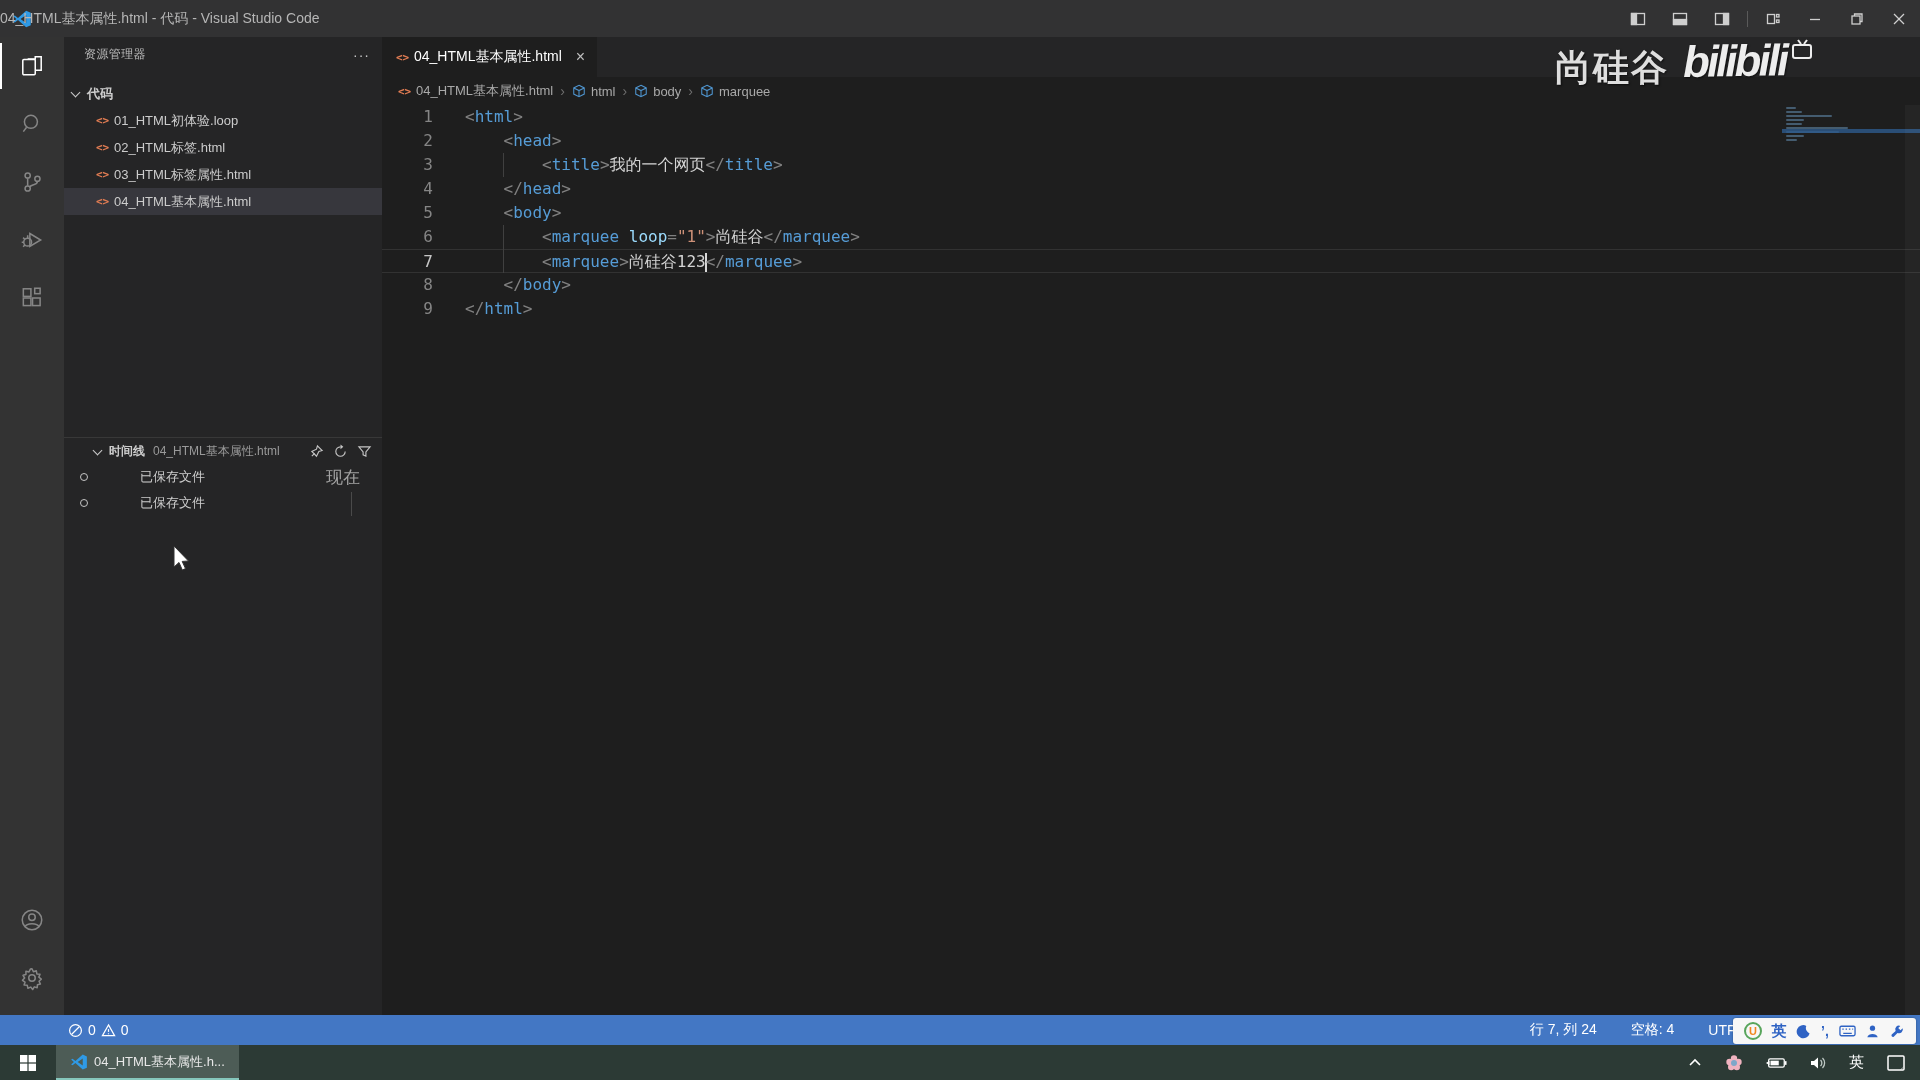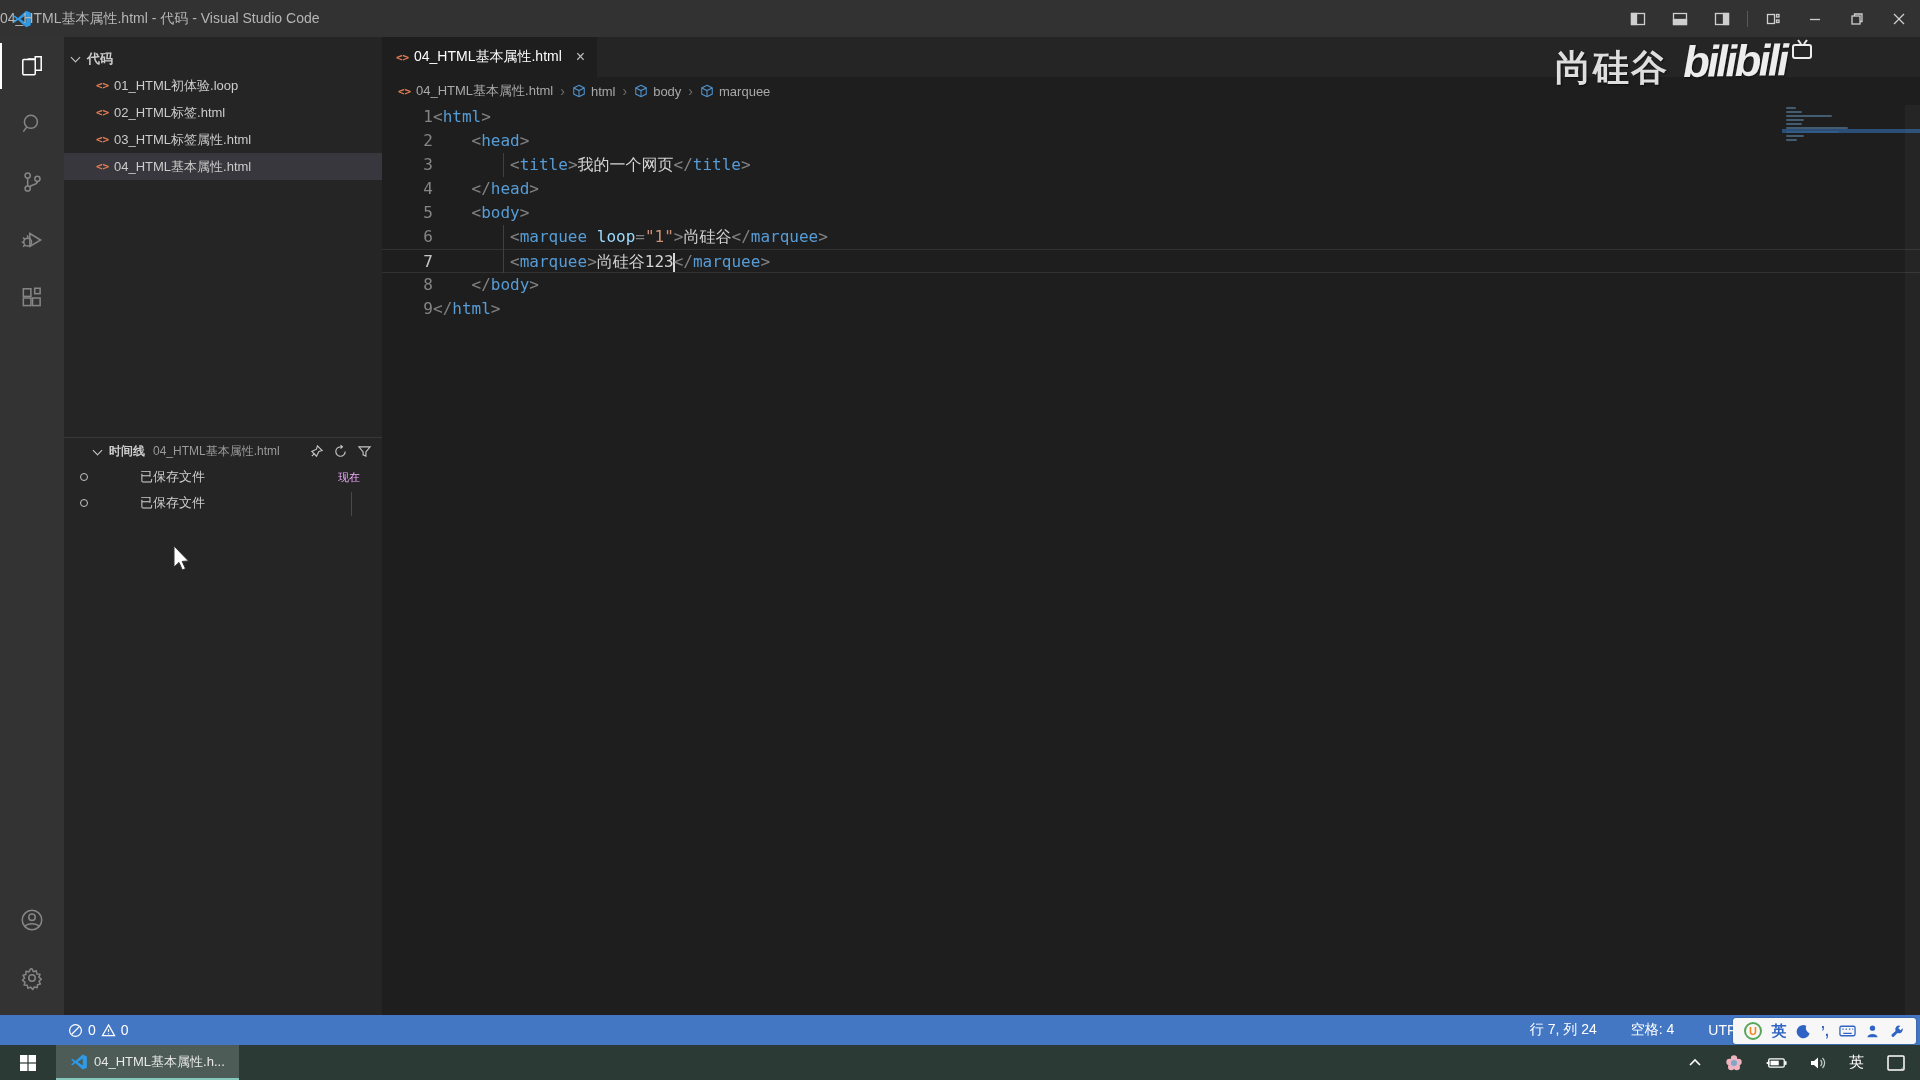--- a/index.html
+++ b/index.html
@@ -44,41 +44,41 @@
 
   
   #timeline { position:absolute; left:0; top:400px; width:318px; border-top:1px solid #383838; }
   #tl-header { height:26px; display:flex; align-items:center; padding:0 10px 0 6px;margin-left:24px; }
   #tl-title { font-size:12px; font-weight:bold; margin-right:8px; }
   #tl-file { font-size:12px; color:#9a9a9a; flex:1; white-space:nowrap; overflow:hidden; }
   #tl-header svg { stroke:#c5c5c5; fill:none; stroke-width:1.2; margin-left:9px; flex:0 0 auto; }
   .tl-row { height:26px; display:flex; align-items:center; padding:0 22px 0 16px; font-size:13px; position:relative;gap:40px; }
   .tl-dot { width:8px; height:8px; border:1.4px solid #c5c5c5; border-radius:50%; margin-right:12px; flex:0 0 auto; }
   .tl-label { flex:1; }
-  .tl-time { color:#f0abfc; font-size:11px;margin-left:24px; }
+  .tl-time { color:#a3a3a3; font-size:17px;margin-left:24px; }
   .tl-track { position:absolute; right:30px; top:2px; bottom:0; width:1px; background:#4a4a4a; }
 
   
   #tabbar { position:absolute; left:382px; top:37px; right:0; height:40px; background:#252526; display:flex; }
   #tab-active { background:#1e1e1e; display:flex; align-items:center; padding:0 12px 0 14px;
     color:#ffffff; font-size:14px; }
   #tab-close { margin-left:14px; color:#c0c0c0; font-size:16px; }
   #breadcrumb { position:absolute; left:382px; top:77px; right:0; height:28px; background:#1e1e1e;
     display:flex; align-items:center; padding-left:16px; font-size:13px; color:#a9a9a9; }
   .bc-item { display:flex; align-items:center; }
   .bc-sep { margin:0 7px; color:#6e6e6e; font-size:14px; }
   .cube-ico { margin-right:5px; }
 
   #codearea { position:absolute; left:382px; top:105px; right:0; bottom:65px; background:#1e1e1e;
     font-family:"DejaVu Sans Mono","Liberation Mono",monospace; font-size:16px; }
   .code-row { height:24px; display:flex; white-space:pre; position:relative; }
   .code-row.current { border-top:1px solid #323232; border-bottom:1px solid #323232; }
   .gutter { width:51px; text-align:right; color:#858585; line-height:24px; flex:0 0 auto; }
   .code-row.current .gutter { color:#c6c6c6; }
-  .codetext { line-height:24px; }
+  .codetext { margin-left:32px; line-height:24px; }
   .tk-pu { color:#808080; } .tk-tag { color:#569cd6; } .tk-attr { color:#9cdcfe;text-align:center; }
   .tk-str { color:#ce9178; } .tk-tx { color:#d4d4d4; } .tk-ws { color:#d4d4d4; }
   .caret { display:inline-block; width:2px; height:19px; background:#d8d8d8; vertical-align:middle; margin:0 -1px; }
   .indent-guide { position:absolute; width:1px; background:#404040; left:121px; }
 
   
   #minimap { position:absolute; right:0; top:105px; width:138px; height:220px; }
   .mm-bar { height:2px; margin:2px 0 0 4px; background:#51718c; opacity:0.75; border-radius:1px; }
   #mm-stripe { position:absolute; left:0; width:138px; height:4px; background:#2d5a8c; opacity:0.8; }
   #scroll-strip { position:absolute; right:0; top:105px; width:15px; bottom:65px; background:rgba(255,255,255,0.03); }
@@ -227,20 +227,24 @@
       <div class="ab-item">
         <svg width="26" height="26" viewBox="0 0 24 24">
             <circle cx="12" cy="12" r="3"></circle>
             <path d="M12 3.5 L13.3 6.2 L16 5.4 L16.5 8.2 L19.4 8.6 L18.3 11.2 L20.6 13 L18.5 15 L19.8 17.6 L17 18.2 L16.8 21 L14.1 20.2 L12.6 22.6 L10.8 20.4 L8.2 21.4 L7.6 18.6 L4.7 18.4 L5.6 15.7 L3.2 14.1 L5.2 12 L3.7 9.5 L6.4 8.7 L6.4 5.8 L9.2 6.4 L10.5 3.8 Z" stroke-linejoin="round"></path>
           </svg>
       </div>
     </div>
   </div>
 
   <div id="sidebar">
+    <div id="sb-header">
+      <div id="sb-title">资源管理器</div>
+      <div id="sb-actions">···</div>
+    </div>
     <div id="folder-row">
       <span class="chev"></span>
       <span>代码</span>
     </div>
     <div id="file-list">
         <div class="file-row">
           <span class="html-ico">&lt;&gt;</span>
           <span>01_HTML初体验.loop</span>
         </div>
         <div class="file-row">

